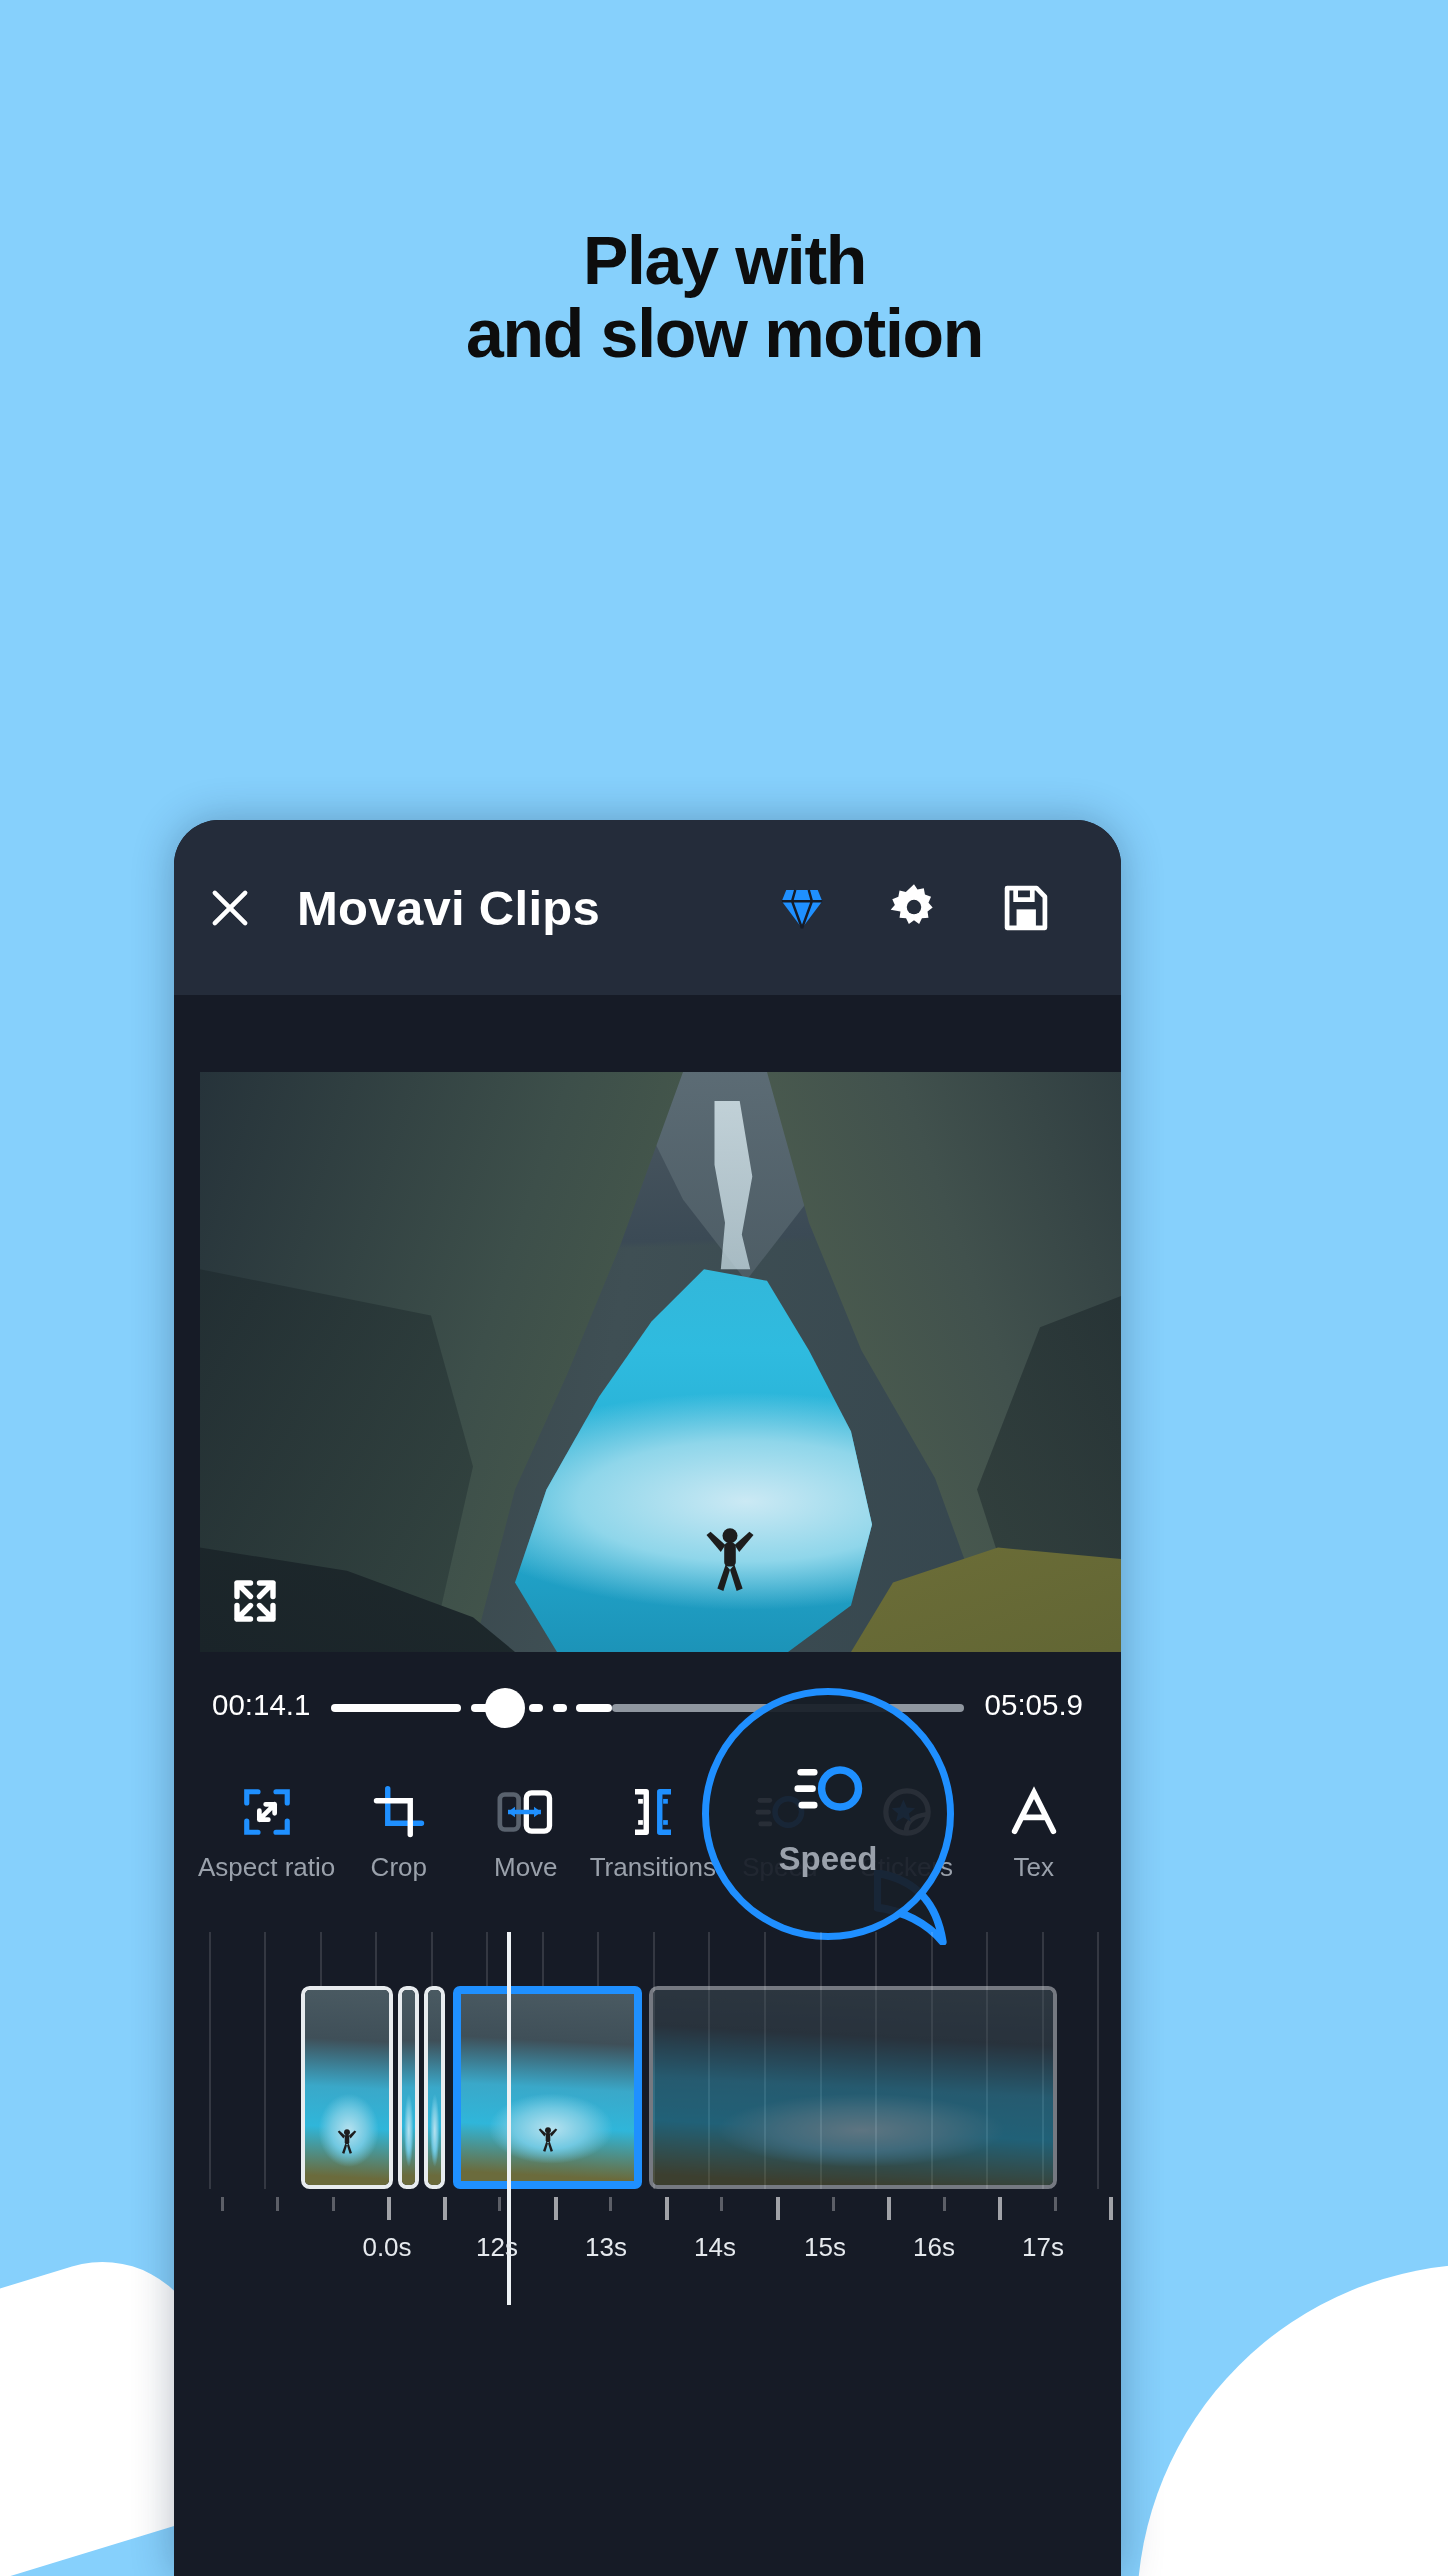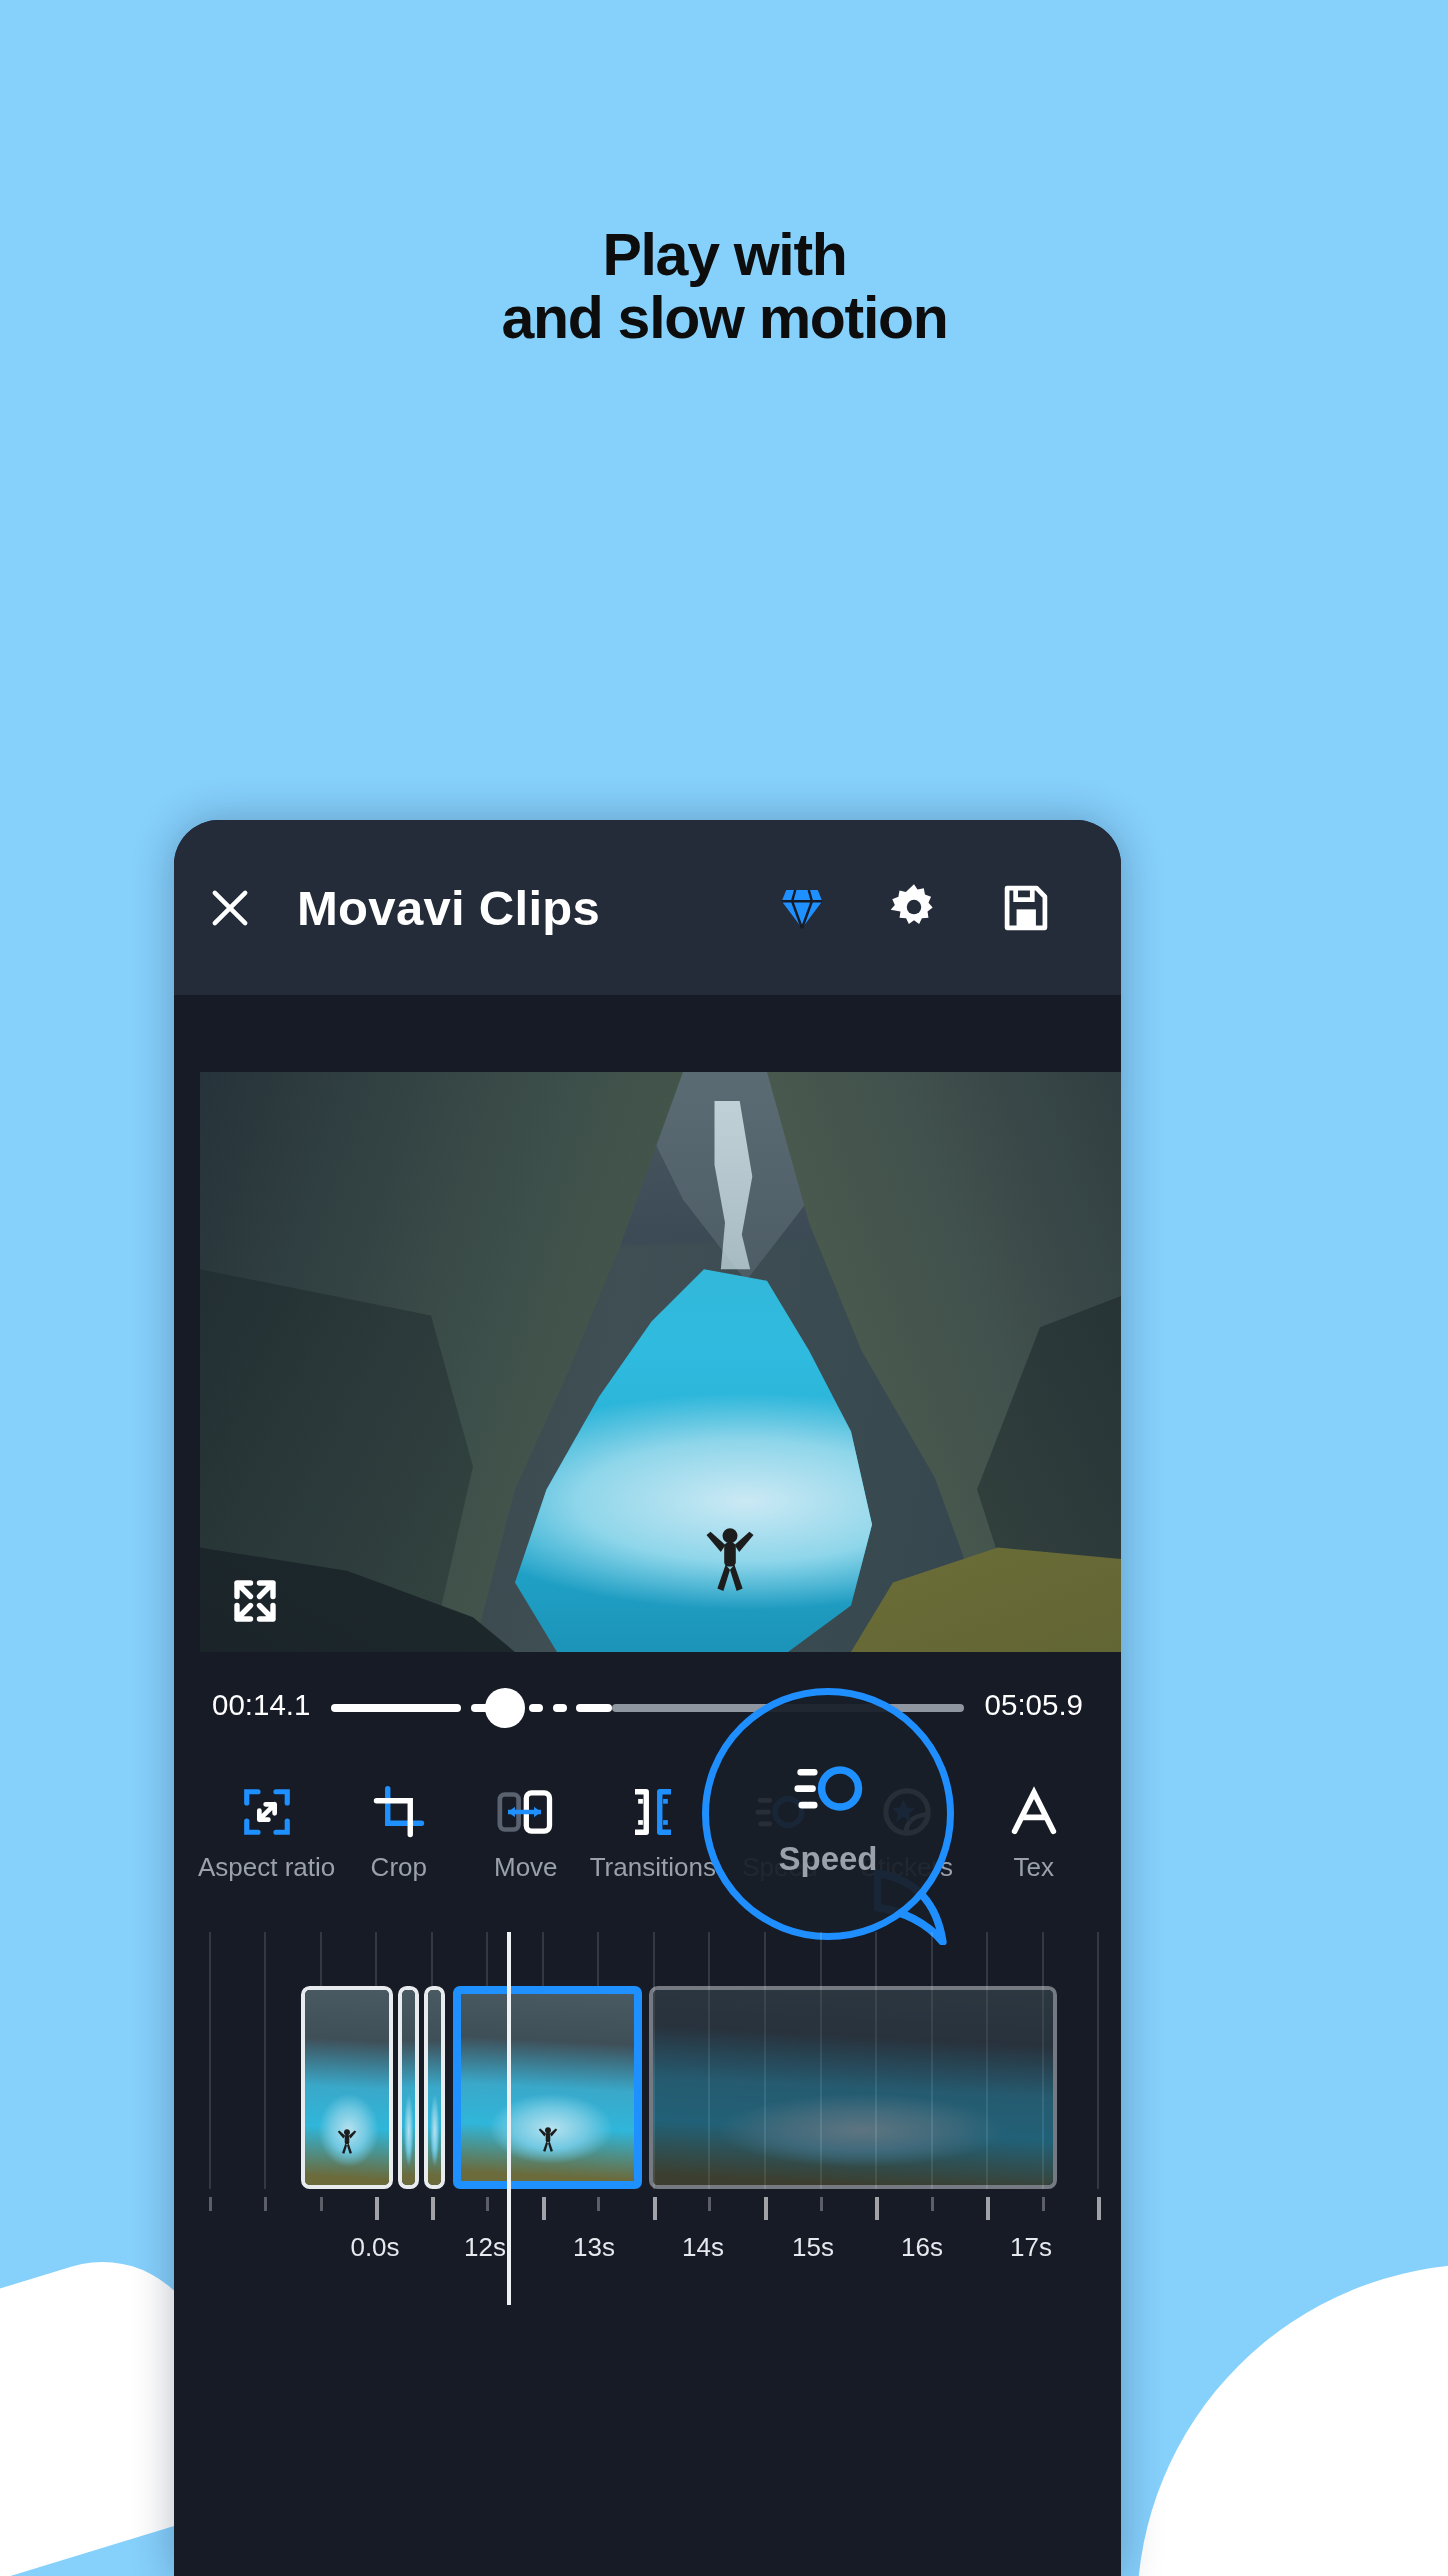--- a/index.html
+++ b/index.html
@@ -19,21 +19,21 @@
   }
   #corner-right{
     right:-139px;bottom:-52px;width:451px;height:364px;
     border-radius:347px 0 0 0;
   }
 
   
   #headline{
     position:absolute;left:0;top:224px;width:1449px;
     text-align:center;color:#0d0d0d;
-    font-size:59px;line-height:1.07;font-weight:800;letter-spacing:-1.3px;
+    font-size:68px;line-height:1.07;font-weight:800;letter-spacing:-1.3px;
   }
   #headline .l{display:block;}
 
   
   #phone{
     position:absolute;left:174px;top:820px;width:947px;height:1756px;
     background:#161b26;border-radius:45px 45px 0 0;overflow:hidden;
     box-shadow:0 0 42px rgba(10,30,60,.30);
   }
 
@@ -183,21 +183,21 @@
   .clip-thumb{
     position:absolute;inset:0;
     background:
       radial-gradient(ellipse 46% 24% at 52% 72%,#b6e2f0 0%,#72c9e2 45%,transparent 78%),
       linear-gradient(183deg,#4a5a62 0%,#3f4f58 26%,#3aa8c9 50%,#2fb6da 70%,#6b6b3c 95%);
   }
   .clip-person{position:absolute;left:50%;top:68%;width:29.5px;height:33px;transform:translateX(-50%);}
   #playhead{
     position:absolute;left:333px;top:-54px;width:3.5px;height:694px;background:#eef2f5;
   }
-  #ruler{position:absolute;left:0;top:265px;width:100%;height:108px;}
+  #ruler{position:absolute;left:12px;top:265px;width:100%;height:108px;}
   .ruler-tick{position:absolute;top:0;width:3.5px;height:22.6px;background:rgba(255,255,255,.6);}
   .ruler-tick.minor{width:2.6px;height:14px;background:rgba(255,255,255,.3);}
   .ruler-label{
     position:absolute;top:35px;color:#e6eaee;font-size:26px;
     transform:translateX(-50%);white-space:nowrap;
   }
 
   
   #bottom-bar{
     position:absolute;left:0;bottom:0;width:100%;height:215px;

